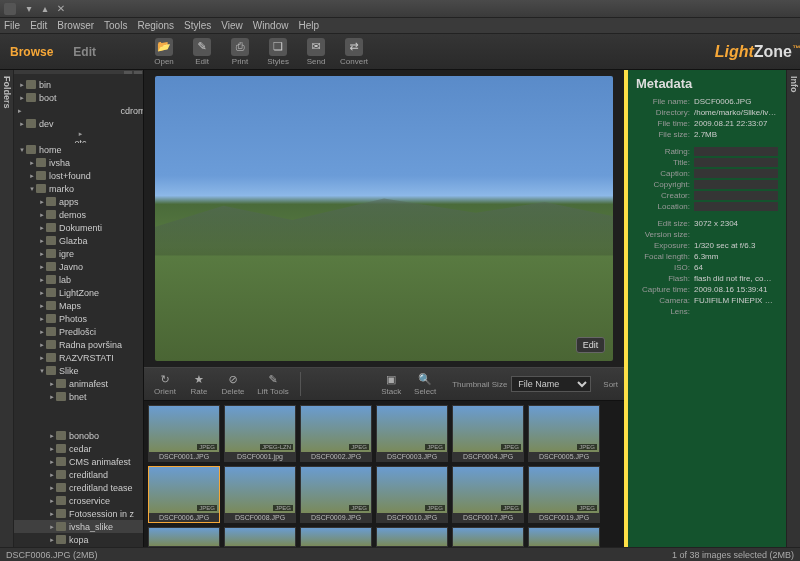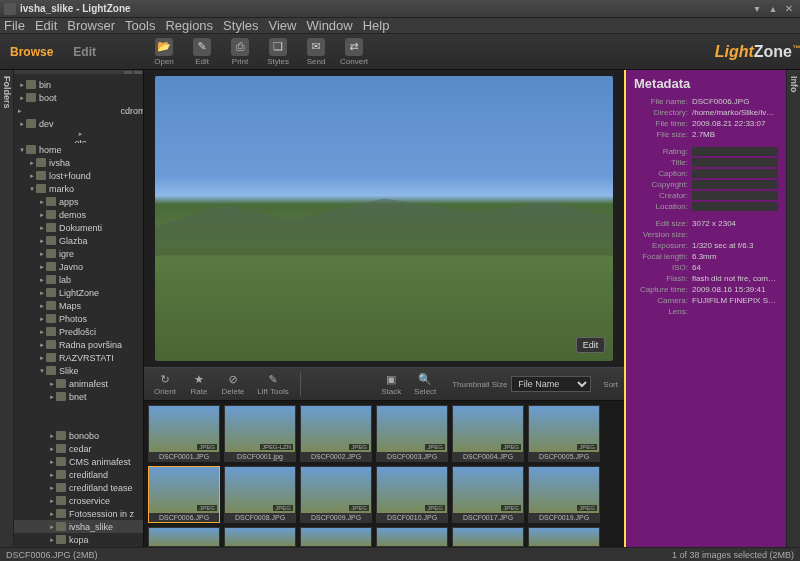--- a/index.html
+++ b/index.html
@@ -6,21 +6,21 @@
 body { font-family: Arial, sans-serif; font-size: 10px; background: #2b2b2b; color: #ccc; width: 800px; height: 561px; overflow: hidden; user-select: none; }
 
 
 .titlebar { height: 18px; background: linear-gradient(#4a4a4a,#3a3a3a); display: flex; align-items: center; padding: 0 4px; border-bottom: 1px solid #222; }
 .titlebar .icon { width: 12px; height: 12px; background: #555; border-radius: 2px; margin-right: 4px; }
 .titlebar .title { flex: 1; color: #ddd; font-size: 10px; font-weight: bold; }
 .titlebar .winbtn { width: 14px; height: 12px; margin-left: 2px; display: flex; align-items: center; justify-content: center; color: #aaa; cursor: pointer; }
 
 
 .menubar { height: 16px; background: #3a3a3a; display: flex; align-items: center; padding: 0 4px; border-bottom: 1px solid #222; }
-.menubar span { color: #bbb; font-size: 13px; margin-right: 10px; cursor: pointer; }
+.menubar span { color: #bbb; font-size: 10px; margin-right: 10px; cursor: pointer; }
 
 
 .toolbar { height: 36px; background: linear-gradient(#353535,#2a2a2a); display: flex; align-items: center; border-bottom: 1px solid #111; }
 .toolbar-left { display: flex; }
 .modebtn { padding: 4px 10px; font-size: 12px; font-weight: bold; color: #888; cursor: pointer; }
 .modebtn.active { color: #f7a838; }
 .toolbar-actions { display: flex; margin-left: 40px; gap: 2px; }
 .tbtn { width: 36px; display: flex; flex-direction: column; align-items: center; cursor: pointer; color: #999; font-size: 8px; }
 .tbtn .ico { width: 18px; height: 18px; background: #555; border-radius: 3px; margin-bottom: 1px; display:flex; align-items:center; justify-content:center; color:#ccc; font-size:11px; }
 .toolbar-logo { margin-left: auto; font-size: 16px; font-weight: bold; color: #f7a838; font-style: italic; }
@@ -63,38 +63,37 @@
 
 .thumbs { height: 146px; overflow: hidden; padding: 4px; background: #1a1a1a; }
 .thumbrow { display: flex; gap: 4px; margin-bottom: 4px; }
 .thumb { width: 72px; background: #2a2a2a; border: 1px solid #333; display: flex; flex-direction: column; cursor: pointer; }
 .thumb.sel { border: 1px solid #f7a838; }
 .thumb-img { height: 46px; background: linear-gradient(#6a9cd0,#7a8a5a); position: relative; }
 .thumb-img .fmt { position: absolute; right: 2px; bottom: 2px; background: rgba(0,0,0,.6); color: #aaa; font-size: 6px; padding: 0 2px; }
 .thumb-cap { font-size: 7px; color: #bbb; text-align: center; padding: 1px 0; background: #333; white-space: nowrap; overflow: hidden; }
 
 
-.meta { width: 162px; background: #701a75; border-left: 2px solid #fde047; padding: 6px 8px; overflow: hidden; }
+.meta { width: 162px; background: #14532d; border-left: 4px solid #fde047; padding: 6px 8px; overflow: hidden; }
 .meta h2 { font-size: 13px; color: #ddd; margin-bottom: 6px; }
 .metarow { display: flex; font-size: 8px; margin-bottom: 2px; }
 .metarow .k { width: 54px; text-align: right; color: #999; margin-right: 4px; white-space: nowrap; }
 .metarow .v { flex: 1; color: #ccc; white-space: nowrap; overflow: hidden; text-overflow: ellipsis; }
 .metarow .vempty { flex: 1; height: 9px; background: #353535; }
 .meta-gap { height: 6px; }
 
 
 .statusbar { height: 14px; background: #333; border-top: 1px solid #222; display: flex; align-items: center; padding: 0 6px; font-size: 9px; color: #aaa; }
 .statusbar .r { margin-left: auto; }
 </style>
 </head>
 <body>
 
 <div class="titlebar">
   <div class="icon"></div>
-  <div class="title">ivsha_slike - LightZone</div>
   <div class="winbtn">▾</div>
   <div class="winbtn">▴</div>
   <div class="winbtn">✕</div>
 </div>
 
 <div class="menubar" id="menubar">
     <span>File</span>
     <span>Edit</span>
     <span>Browser</span>
     <span>Tools</span>

